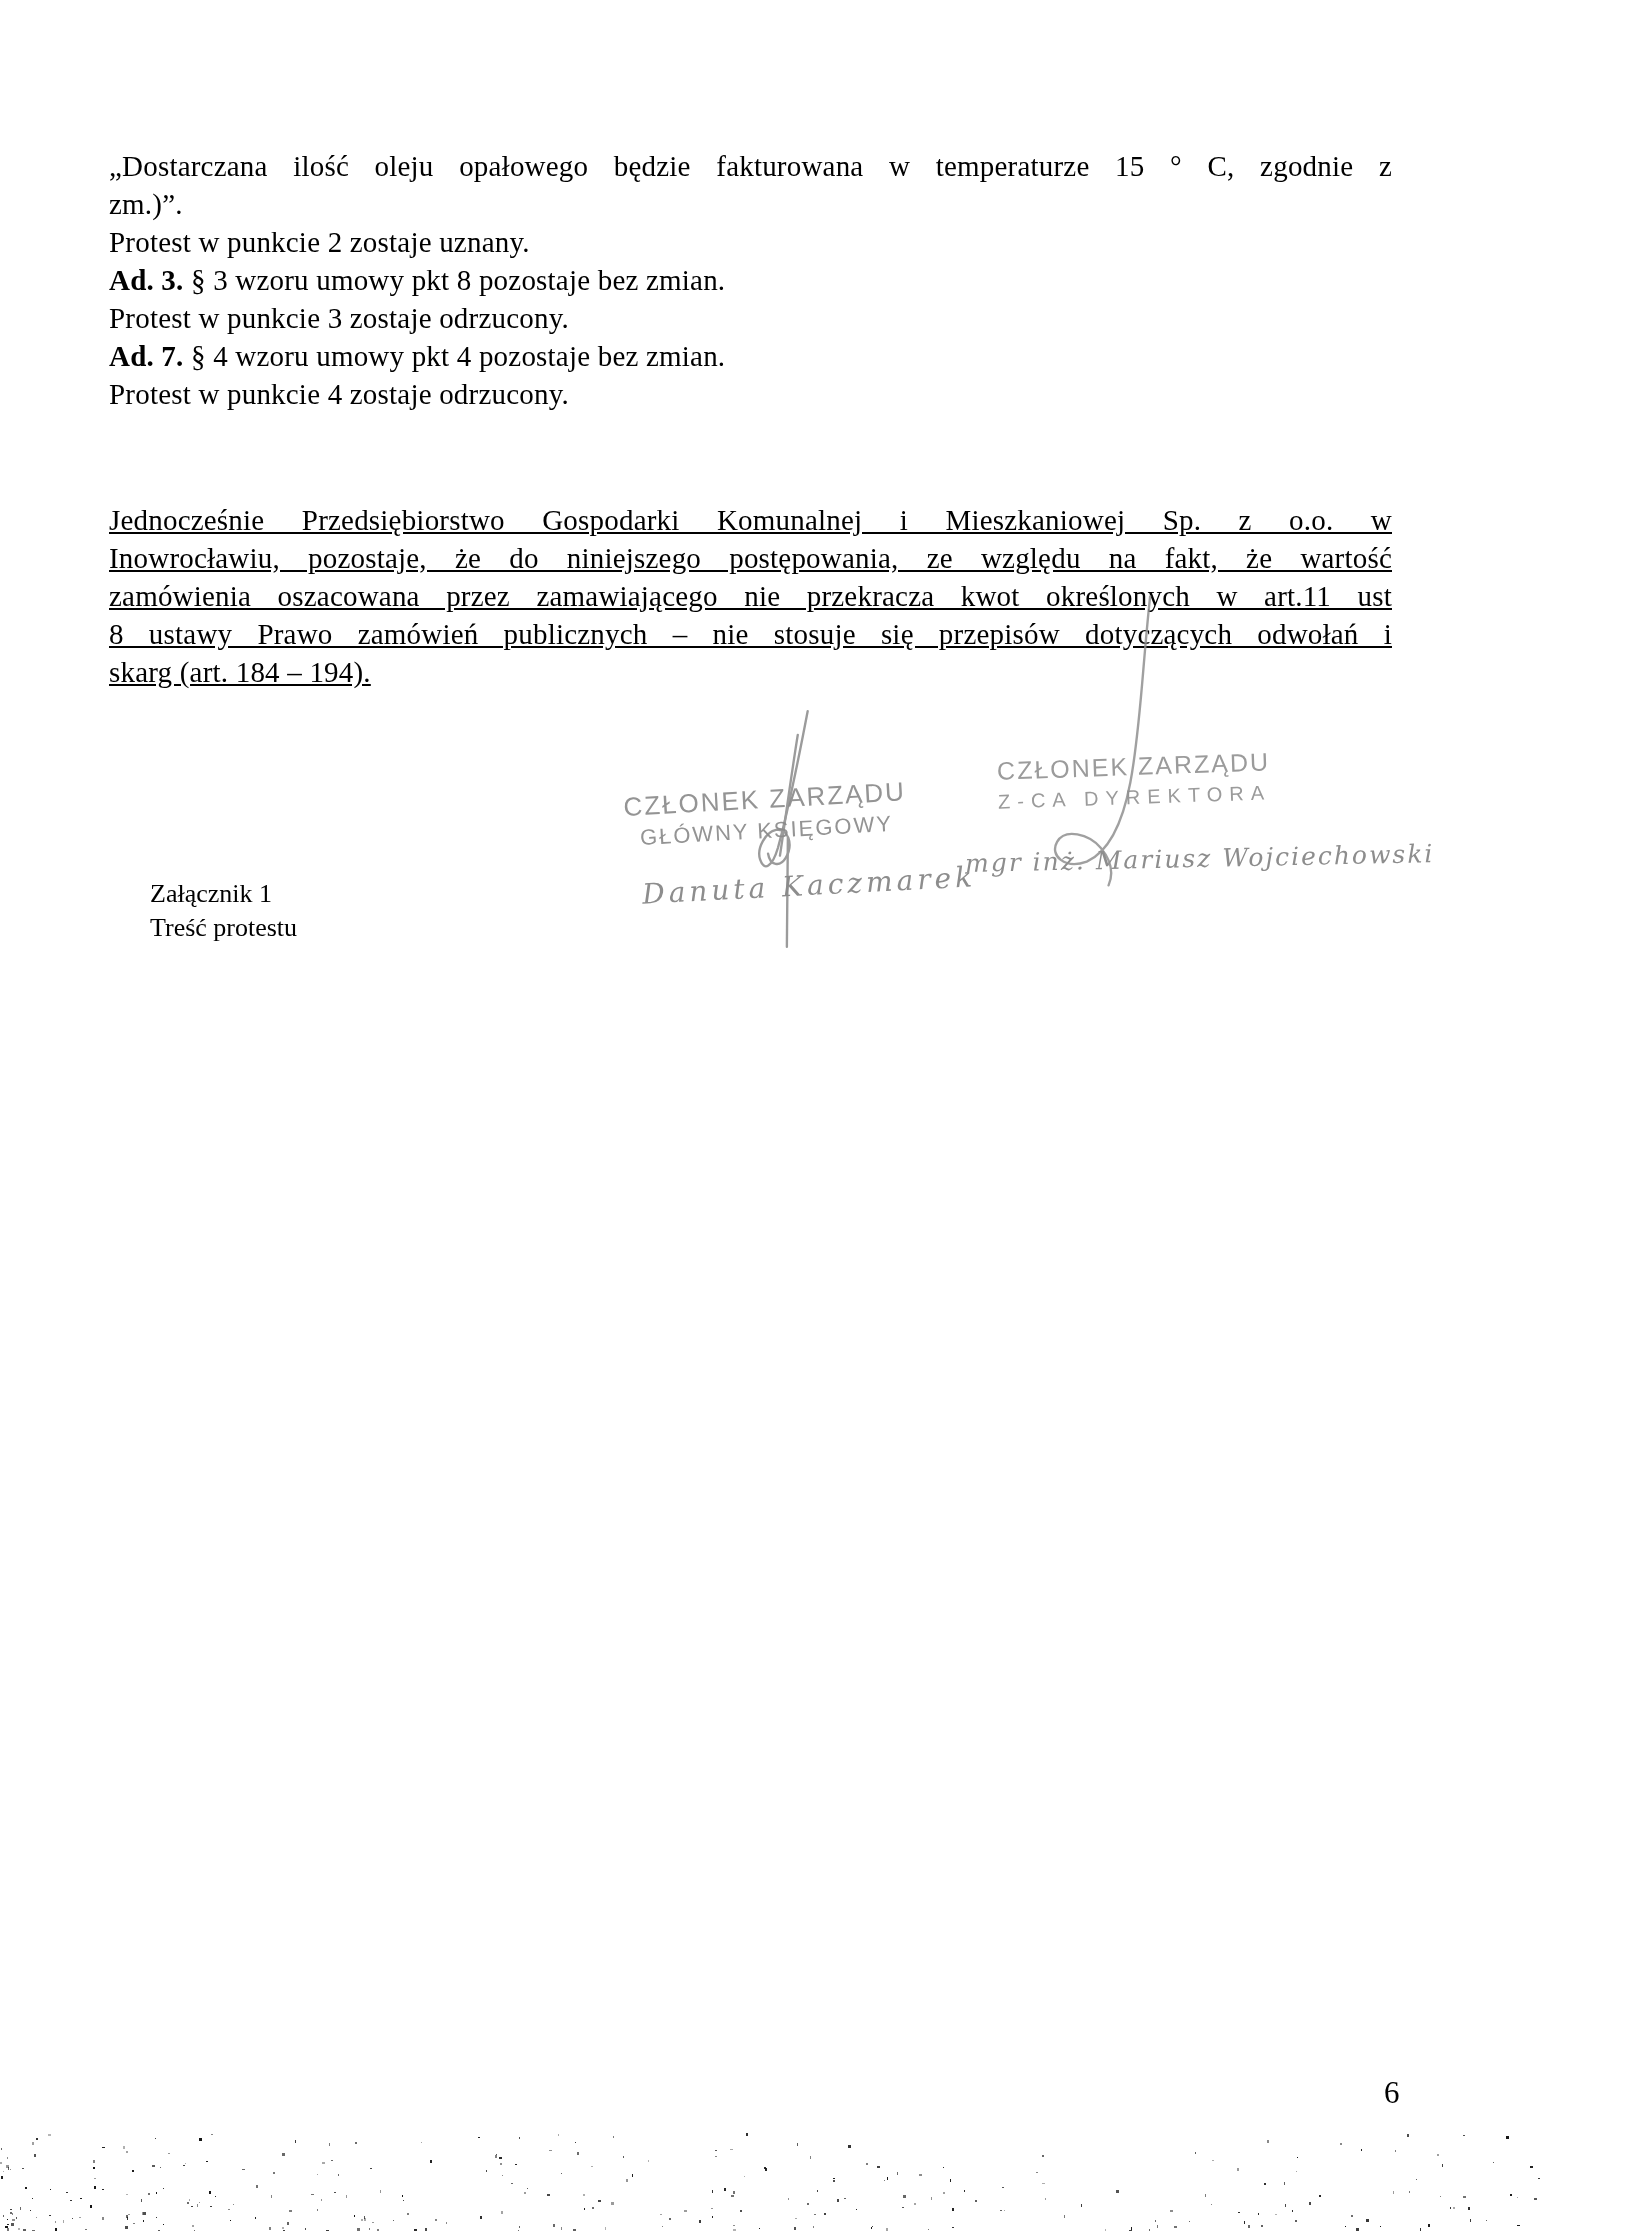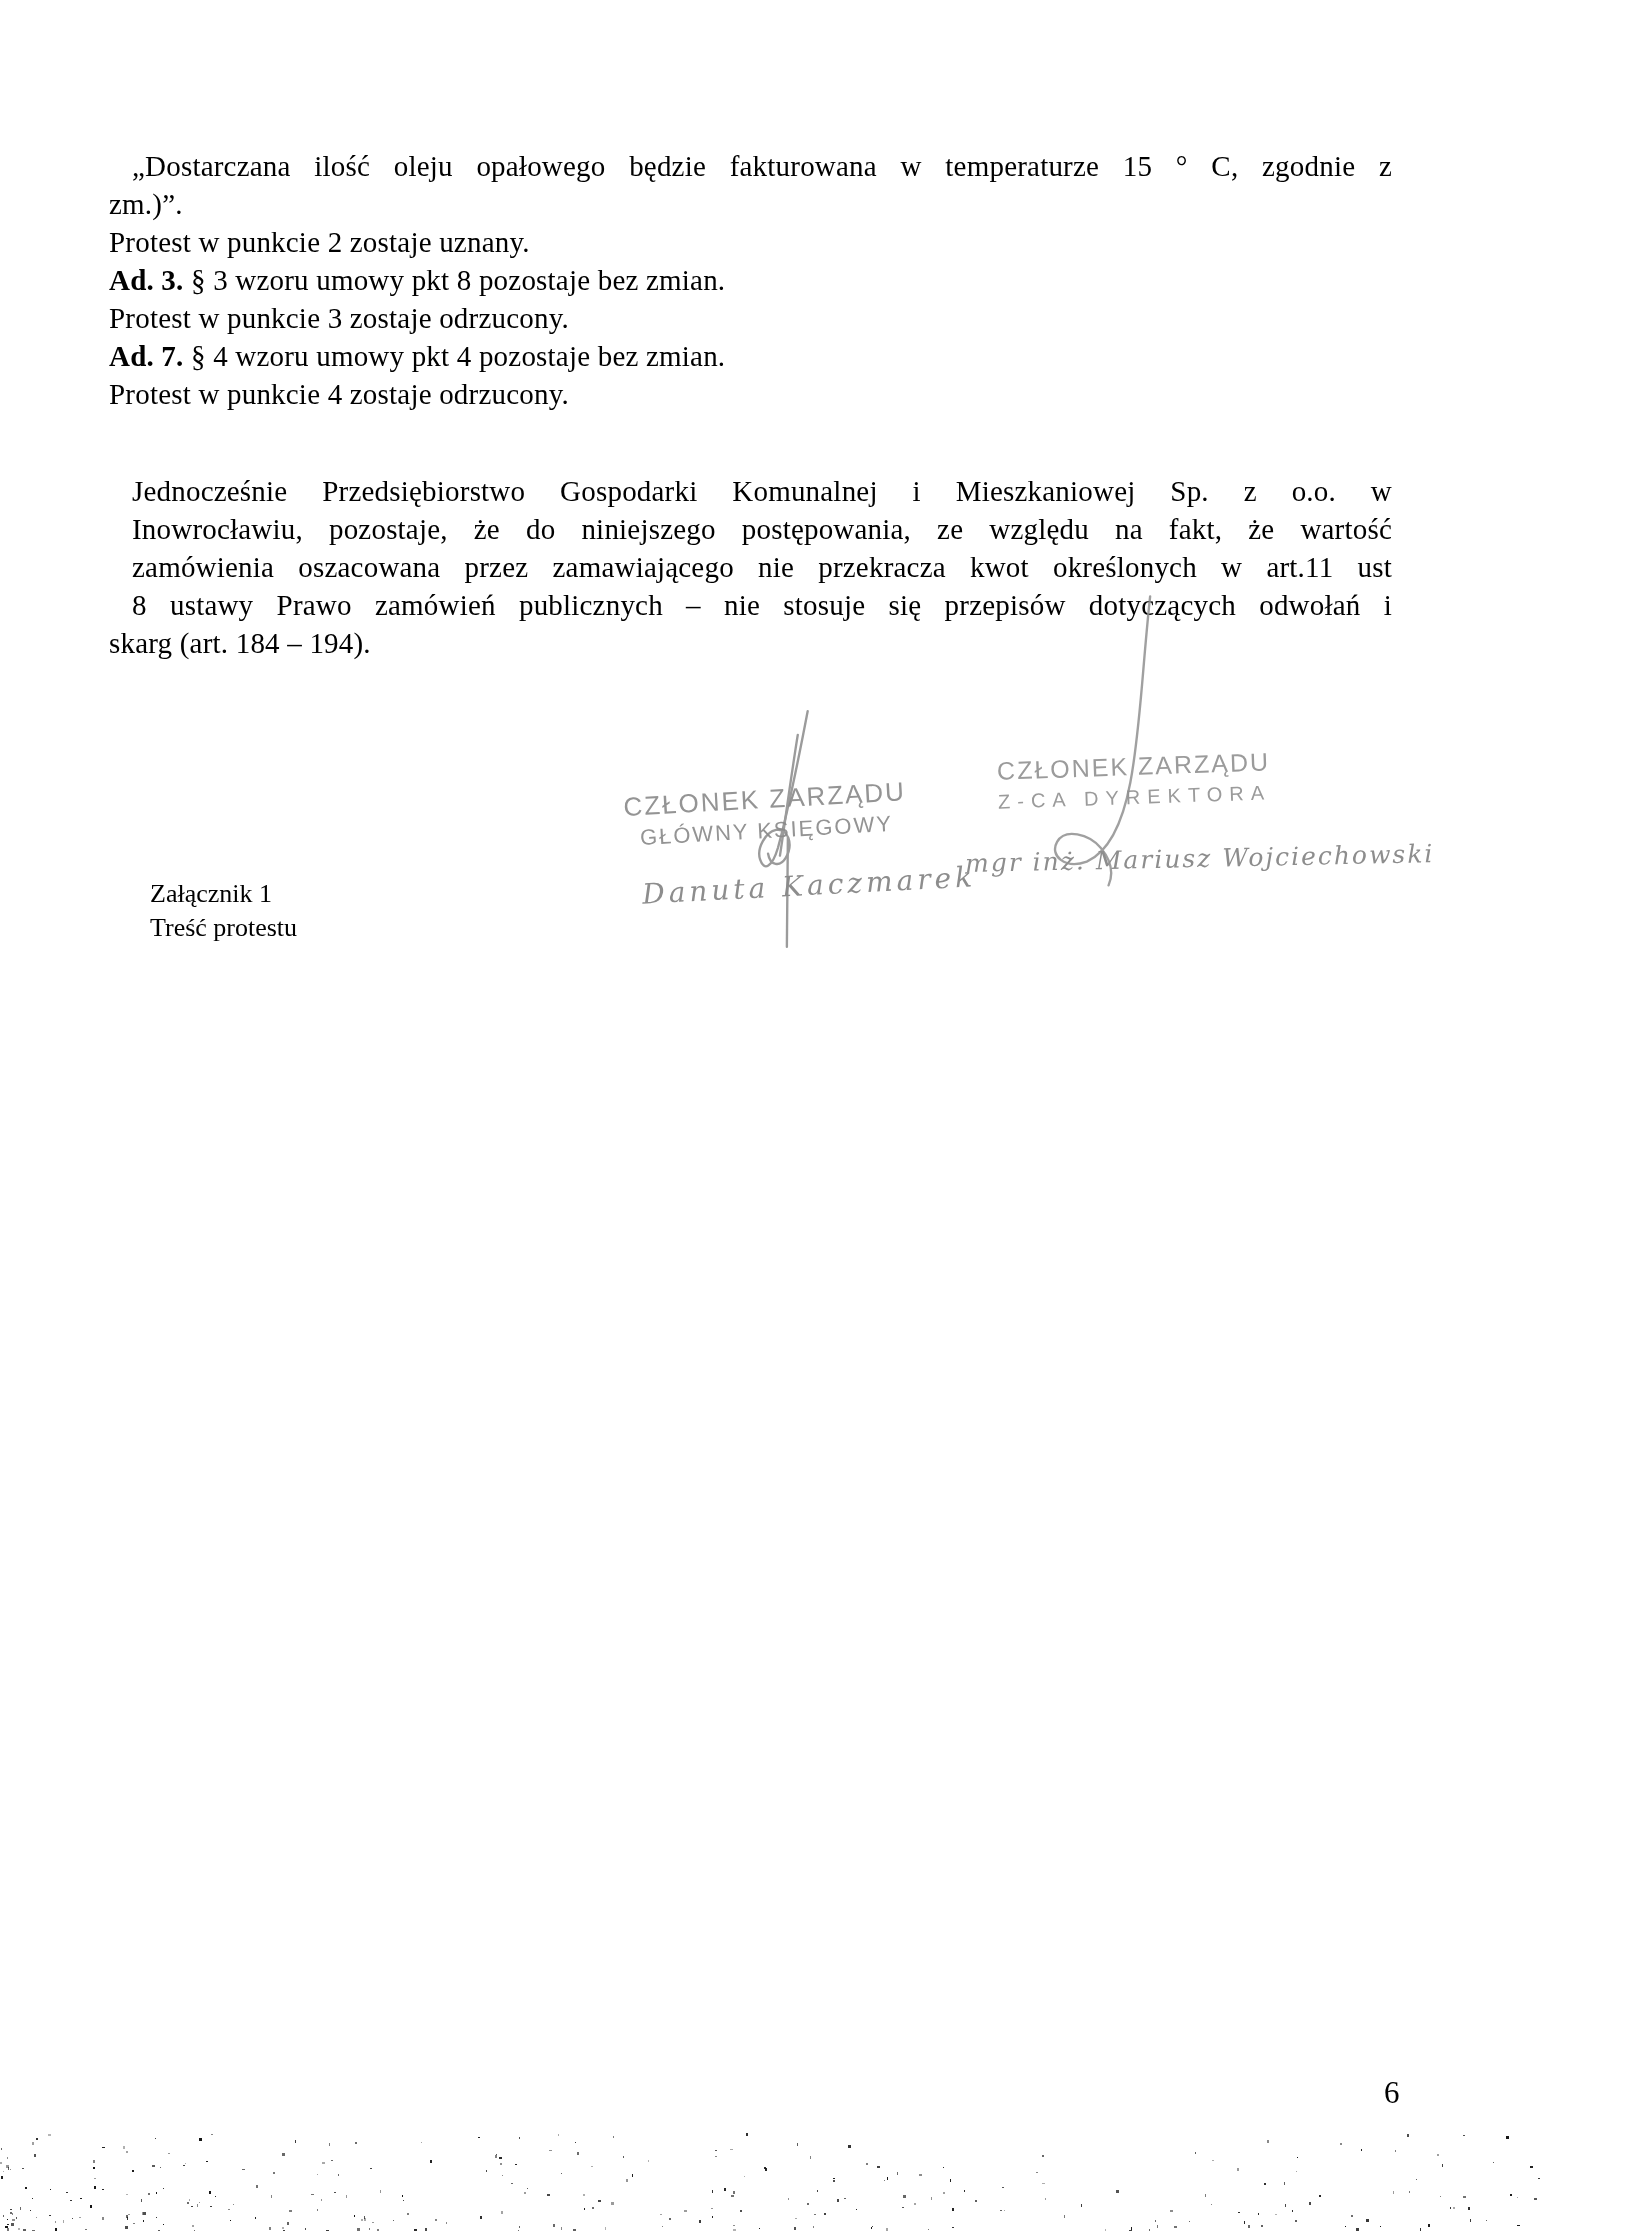--- a/index.html
+++ b/index.html
@@ -14,23 +14,23 @@
   }
   .textblock {
     position: absolute;
     left: 109px;
     width: 1283px;
     font-size: 29px;
     line-height: 38px;
     letter-spacing: 0.2px;
   }
   .para1 { top: 147px; }
-  .para2 { top: 472px; }
+  .para2 { top: 501px; text-decoration: underline; }
   .line { white-space: normal; }
-  .jline { text-align: justify; text-align-last: justify; margin-left: 23px; }
+  .jline { text-align: justify; text-align-last: justify; }
   .lline { text-align: left; text-align-last: left; }
   .adlabel { font-weight: bold; }
 
   
   .stamp {
     position: absolute;
     text-align: center;
     font-family: "Liberation Sans", sans-serif;
     color: #949494;
     -webkit-user-select: none;

